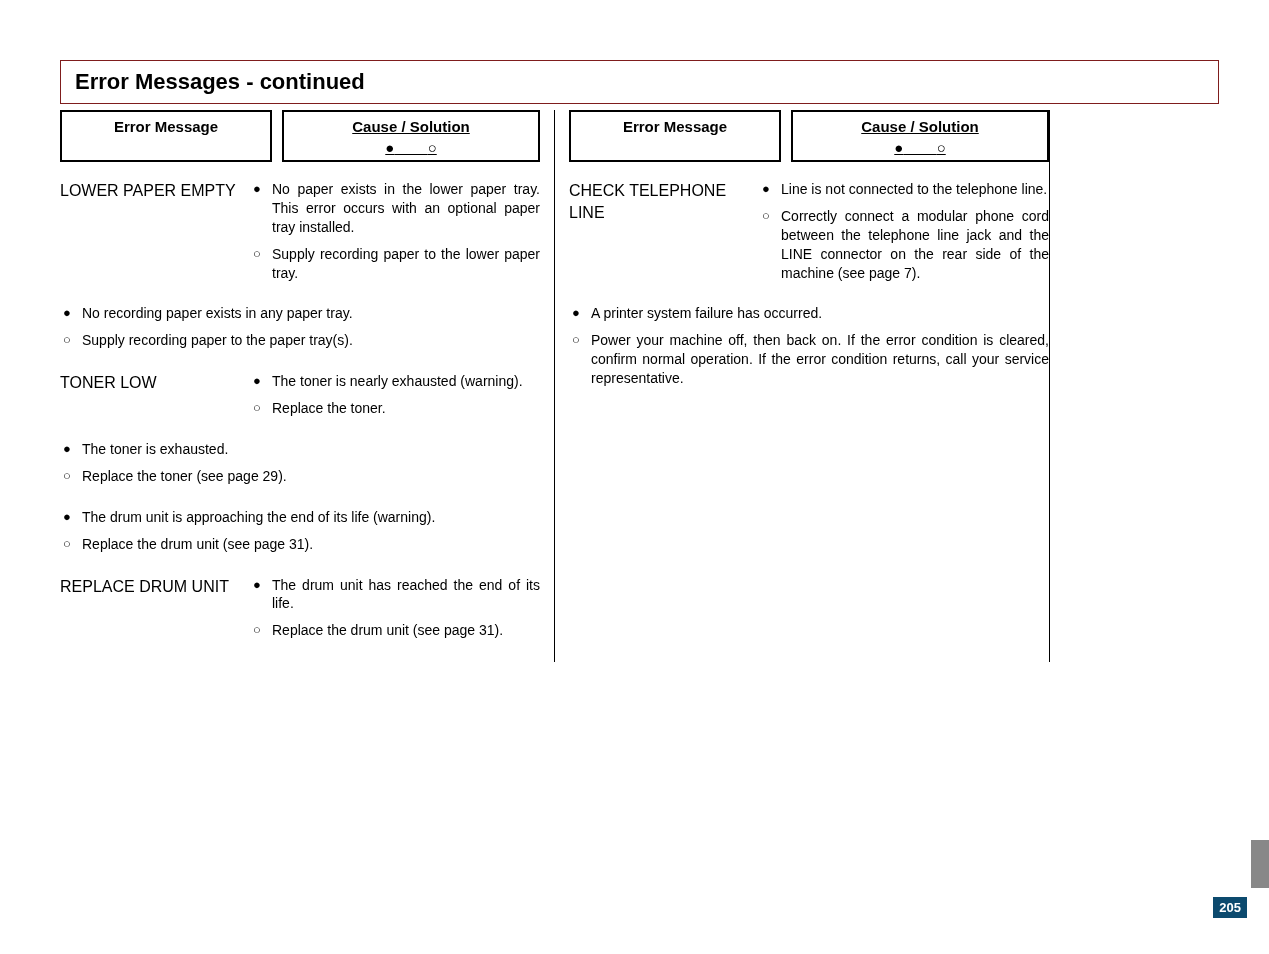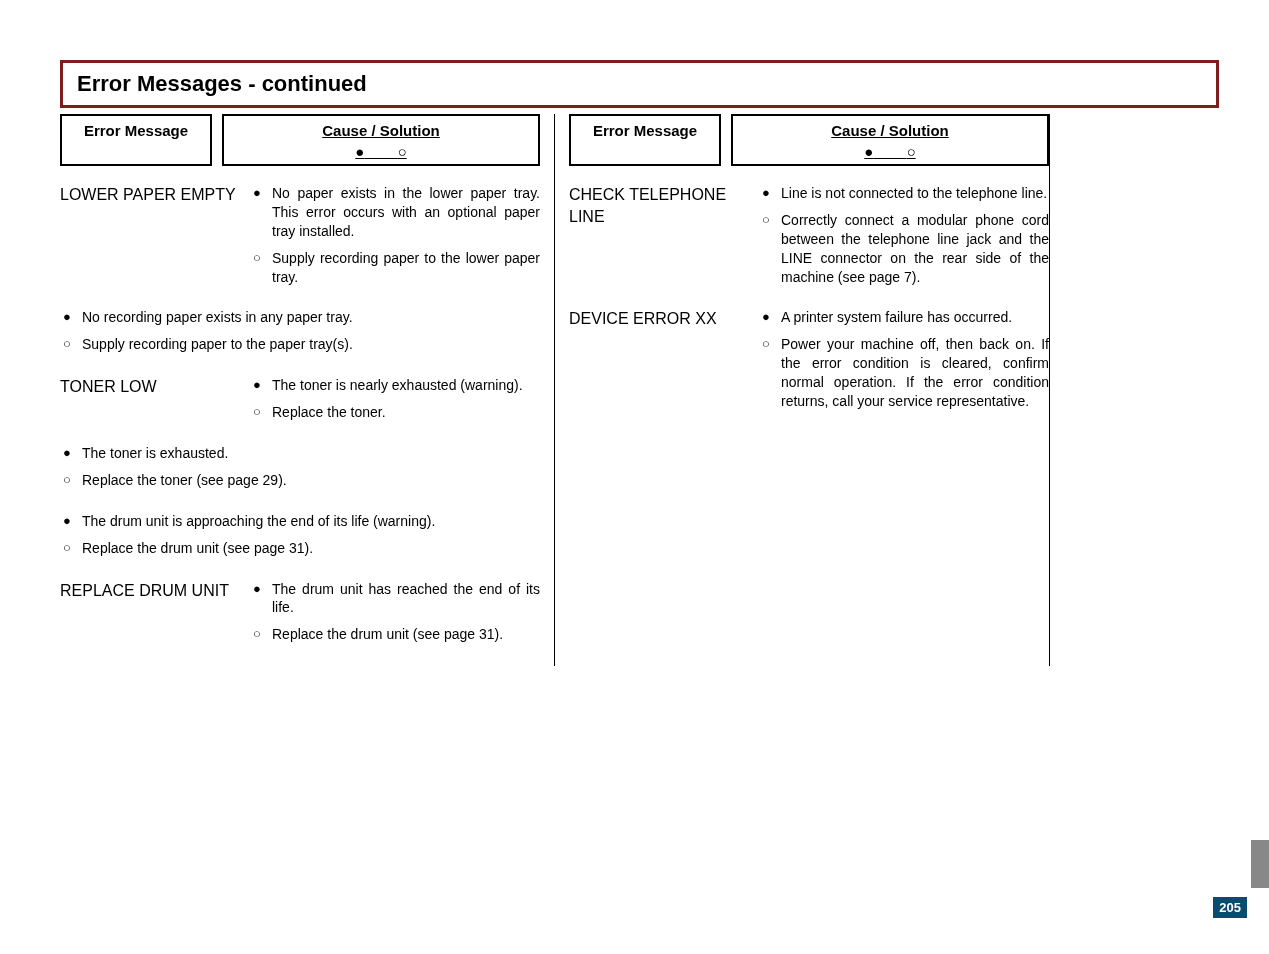--- a/index.html
+++ b/index.html
@@ -9,21 +9,21 @@
     background: #fff;
     width: 1269px;
     height: 954px;
     position: relative;
   }
   .page {
     padding: 60px 50px 0 60px;
     box-sizing: border-box;
   }
   .title-box {
-    border: 3px solid #7f1d1d;
+    border: 1px solid #7f1d1d;
     padding: 8px 14px;
     margin-bottom: 6px;
   }
   .title-text {
     font-size: 22px;
     font-weight: bold;
   }
   .columns-wrap {
     display: flex;
     gap: 0;
@@ -51,21 +51,21 @@
   }
   .header-box {
     border: 2px solid #000;
     text-align: center;
     padding: 6px 4px 4px 4px;
     box-sizing: border-box;
     font-weight: bold;
     font-size: 15px;
   }
   .hb-msg {
-    width: 152px;
+    width: 212px;
   }
   .hb-cause {
     flex: 1;
     text-decoration: underline;
   }
   .legend-row {
     margin-top: 4px;
     font-weight: normal;
   }
   .content-row {
@@ -251,21 +251,20 @@
               <span class="item-text">Line is not connected to the telephone line.</span>
             </div>
           <div class="item">
               <span class="bullet">○</span>
               <span class="item-text">Correctly connect a modular phone cord between the telephone line jack and the LINE connector on the rear side of the machine (see page 7).</span>
             </div>
         </div>
       </div>
 
       <div class="content-row">
-        <div class="msg-cell">DEVICE ERROR XX</div>
         <div class="cause-cell">
           <div class="item">
               <span class="bullet">●</span>
               <span class="item-text">A printer system failure has occurred.</span>
             </div>
           <div class="item">
               <span class="bullet">○</span>
               <span class="item-text">Power your machine off, then back on. If the error condition is cleared, confirm normal operation. If the error condition returns, call your service representative.</span>
             </div>
         </div>

